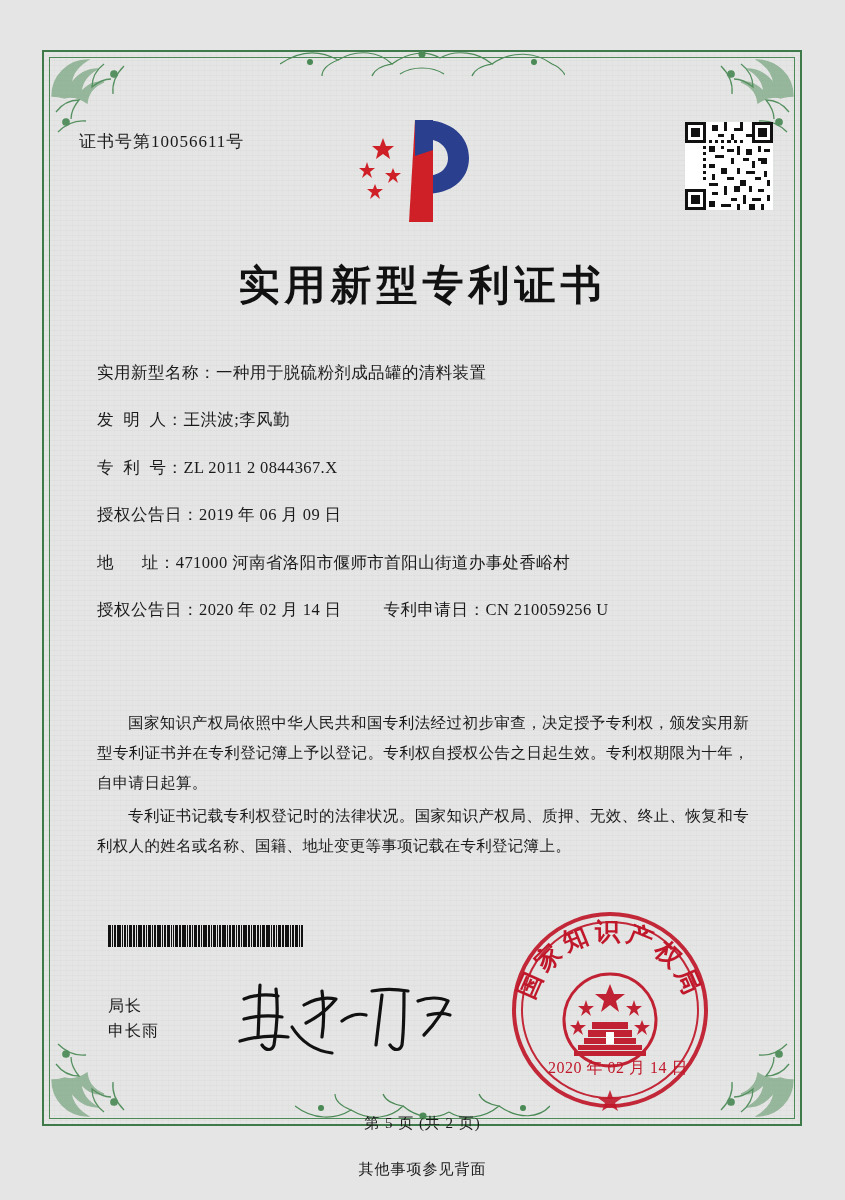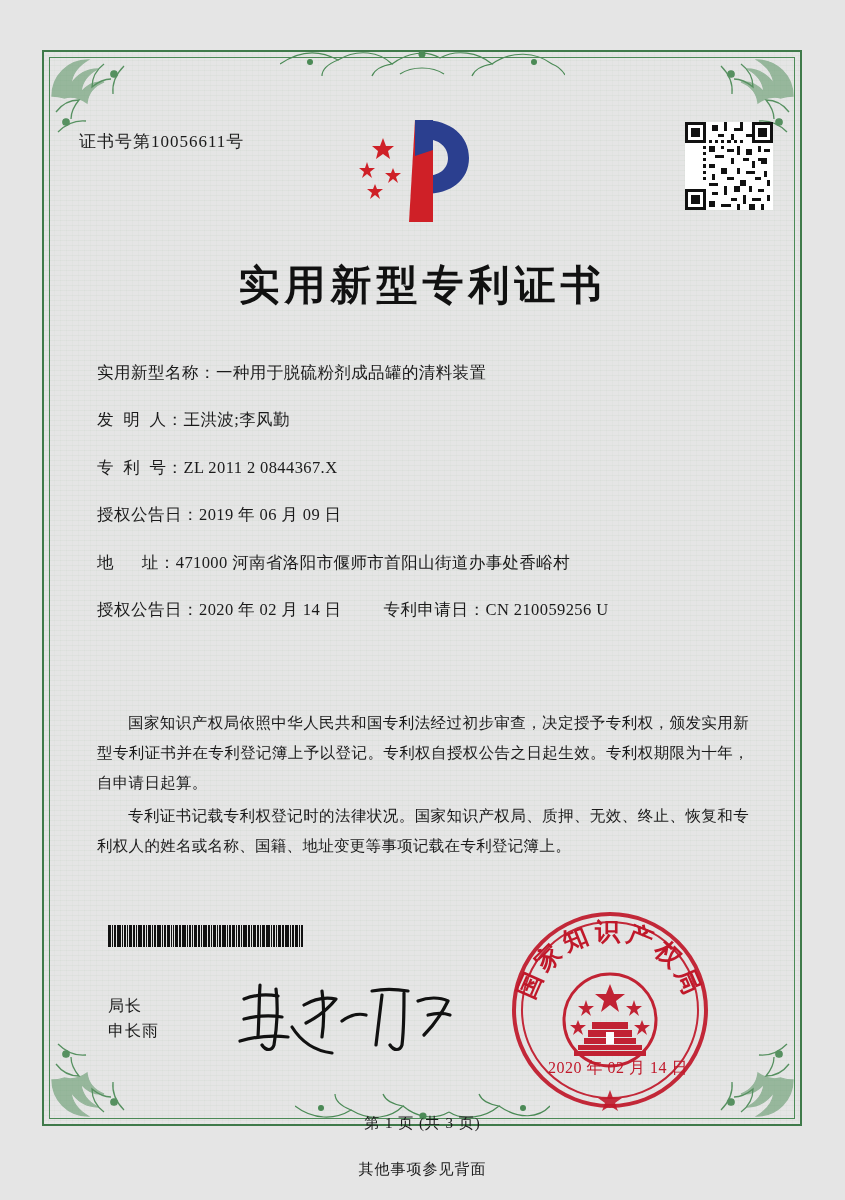--- a/index.html
+++ b/index.html
@@ -576,16 +576,16 @@
           <rect x="70" y="137" width="64" height="5"></rect>
           <rect x="66" y="143" width="72" height="5"></rect>
         </g>
       </g>
 
       <polygon points="102,182 105,190 114,190 107,195 110,203 102,198 94,203 97,195 90,190 99,190" fill="#c0182a" opacity=".9"></polygon>
     </svg>
   </div>
   <div class="seal-date">2020 年 02 月 14 日</div>
 
-  <div class="page-no">第 1 页 (共 3 页)</div>
+  <div class="page-no">第 5 页 (共 2 页)</div>
   <div class="back-note">其他事项参见背面</div>
 
 </div>
 
 </body></html>

